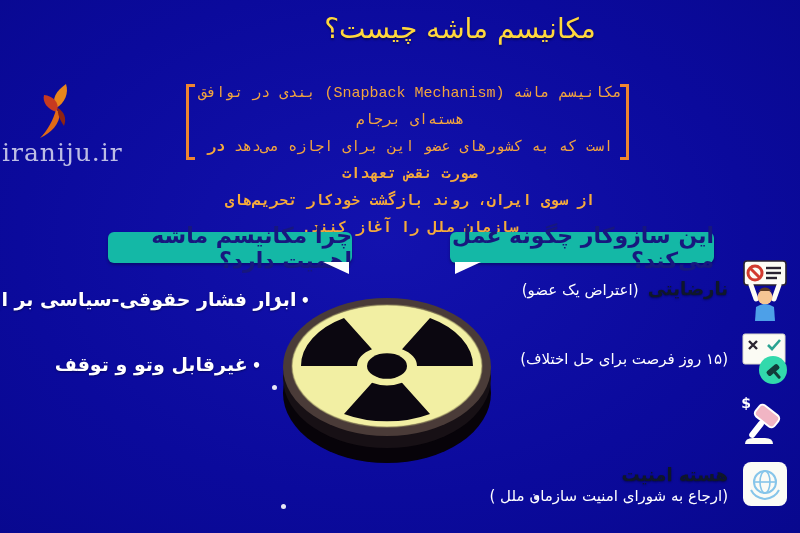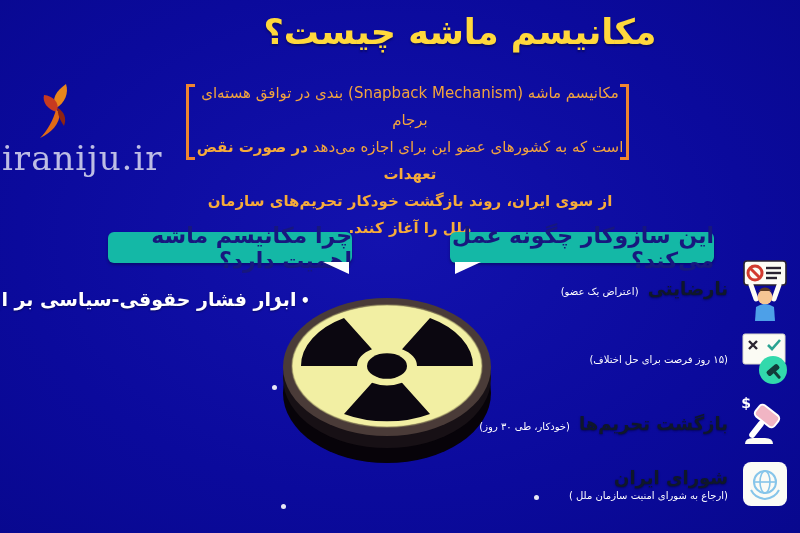--- a/index.html
+++ b/index.html
@@ -10,35 +10,35 @@
     font-family:"DejaVu Sans","Liberation Sans",sans-serif;
     background: radial-gradient(ellipse at 48% 45%, #1312ae 0%, #0b0a9c 62%, #08088e 100%);
   }
 
   
   .watermark { position:absolute; left:0; top:78px; width:170px; }
   .wm-logo { position:absolute; left:34px; top:4px; width:46px; height:58px; }
   .wm-text {
     position:absolute; left:2px; top:60px; width:150px;
     font-family:"DejaVu Serif","Liberation Serif",serif;
-    font-size:34px; color:rgba(214,214,238,.88); letter-spacing:1px;
+    font-size:25px; color:rgba(214,214,238,.88); letter-spacing:1px;
   }
 
   
   .title {
     position:absolute; left:200px; top:12px; width:520px;
-    text-align:center; font-size:35px; font-weight:bold;
+    text-align:center; font-size:28px; font-weight:normal;
     color:#ffd83c; text-shadow:0 2px 2px rgba(0,0,0,.35);
   }
 
   
   .intro {
     position:absolute; left:196px; top:80px; width:428px;
     text-align:center; direction:rtl;
-    color:#f2a43e; font-size:15px; line-height:27px;
+    color:#f2a43e; font-size:15px; line-height:27px;font-family:Liberation Mono, monospace;
   }
   .intro b { color:#f6ab3a; }
   .bracket { position:absolute; top:84px; width:9px; height:76px; }
   .bracket.right { left:620px; border-top:3px solid #ef8530; border-bottom:3px solid #ef8530; border-right:3px solid #ef8530; }
   .bracket.left  { left:186px; border-top:3px solid #ef8530; border-bottom:3px solid #ef8530; border-left:3px solid #ef8530; }
 
   
   .bubble {
     position:absolute; top:232px; height:31px;
     background:#14b8a6; border-radius:6px;
@@ -65,21 +65,21 @@
   .rad { position:absolute; left:280px; top:277px; width:214px; height:192px; }
 
   
   .right-list { position:absolute; right:6px; top:252px; width:336px; direction:rtl; }
   .ritem { display:flex; align-items:center; column-gap:8px; }
   .ritem.r1 { height:72px; } .ritem.r2 { height:68px; }
   .ritem.r3 { height:62px; } .ritem.r4 { height:60px; }
   .ricon { flex:0 0 58px; height:100%; display:flex; align-items:center; justify-content:center; }
   .rtext { direction:rtl; text-align:right; }
   .rhead { color:#0f172a; font-size:18px; font-weight:bold; text-shadow:0 1px 2px rgba(0,0,0,.4); }
-  .rdetail { color:#ffffff; font-size:10px; }
+  .rdetail { color:#ffffff; font-size:15px; }
   .stacked .rdetail { display:block; margin-top:2px; }
   .inline .rdetail { margin-right:4px; }
 
   
   .dot { position:absolute; background:#ffffff; border-radius:50%; opacity:.9; }
 </style>
 </head>
 <body>
 
 <div class="watermark">
@@ -106,20 +106,21 @@
   <span>چرا مکانیسم ماشه اهمیت دارد؟</span>
   <span class="tail"></span>
 </div>
 <div class="bubble qright">
   <span>این سازوکار چگونه عمل می‌کند؟</span>
   <span class="tail"></span>
 </div>
 
 <div class="left-list">
   <div class="litem"><span class="bullet">•</span><span>ابزار فشار حقوقی-سیاسی بر ایران</span></div>
+  <div class="litem"><span class="bullet">•</span><span>غیرقابل وتو و توقف</span></div>
 </div>
 
 <svg class="rad" viewBox="0 0 214 192">
   <ellipse cx="107" cy="116" rx="104" ry="70" fill="#070309"></ellipse>
   <ellipse cx="107" cy="101" rx="104" ry="70" fill="#171015"></ellipse>
   <ellipse cx="107" cy="90" rx="104" ry="69" fill="#4a3b38"></ellipse>
   <ellipse cx="107" cy="89" rx="95" ry="61" fill="#f2efa3"></ellipse>
   <g transform="translate(107,89) scale(1,0.643)" fill="#0b0710">
     <path d="M15,25.98 L43,74.48 A86,86 0 0 1 -43,74.48 L -15,25.98 A30,30 0 0 0 15,25.98 Z"></path>
     <path d="M15,-25.98 L43,-74.48 A86,86 0 0 1 86,0 L 30,0 A30,30 0 0 0 15,-25.98 Z"></path>
@@ -175,38 +176,34 @@
     <span class="ricon">
       <svg width="56" height="58" viewBox="0 0 56 58">
         <text x="14" y="14" font-size="14" font-weight="bold" fill="#ffffff" font-family="DejaVu Sans, sans-serif">$</text>
         <g transform="translate(30,22) rotate(38)">
           <rect x="-12" y="-7" width="24" height="14" rx="4" fill="#f1b5c4" stroke="#ffffff" stroke-width="2"></rect>
           <rect x="-3" y="7" width="6" height="20" rx="3" fill="#ffffff"></rect>
         </g>
         <path d="M8,50 Q8,44 16,44 L28,44 Q36,44 36,50 Z" fill="#fdfdf5"></path>
       </svg>
     </span>
-    <div class="rtext">
-      <span class="rhead">بازگشت تحریم‌ها</span>
-      <span class="rdetail">(خودکار، طی ۳۰ روز)</span>
-    </div>
   </div>
 
   <div class="ritem r4 stacked">
     <span class="ricon">
       <svg width="48" height="48" viewBox="0 0 48 48">
         <rect x="2" y="2" width="44" height="44" rx="8" fill="#fbfbf6"></rect>
         <circle cx="24" cy="22" r="11" fill="none" stroke="#86c5ea" stroke-width="2"></circle>
         <ellipse cx="24" cy="22" rx="5" ry="11" fill="none" stroke="#86c5ea" stroke-width="1.6"></ellipse>
         <line x1="13" y1="22" x2="35" y2="22" stroke="#86c5ea" stroke-width="1.6"></line>
         <path d="M10,30 Q14,38 24,39 Q34,38 38,30" fill="none" stroke="#86c5ea" stroke-width="2"></path>
       </svg>
     </span>
     <div class="rtext">
-      <span class="rhead">شورای ایران</span>
+      <span class="rhead">هسته امنیت</span>
       <span class="rdetail">(ارجاع به شورای امنیت سازمان ملل )</span>
     </div>
   </div>
 
 </div>
 
 <div class="dot" style="left:275px; top:297px; width:5px; height:5px;"></div>
 <div class="dot" style="left:272px; top:385px; width:5px; height:5px;"></div>
 <div class="dot" style="left:281px; top:504px; width:5px; height:5px;"></div>
 <div class="dot" style="left:534px; top:495px; width:5px; height:5px;"></div>

